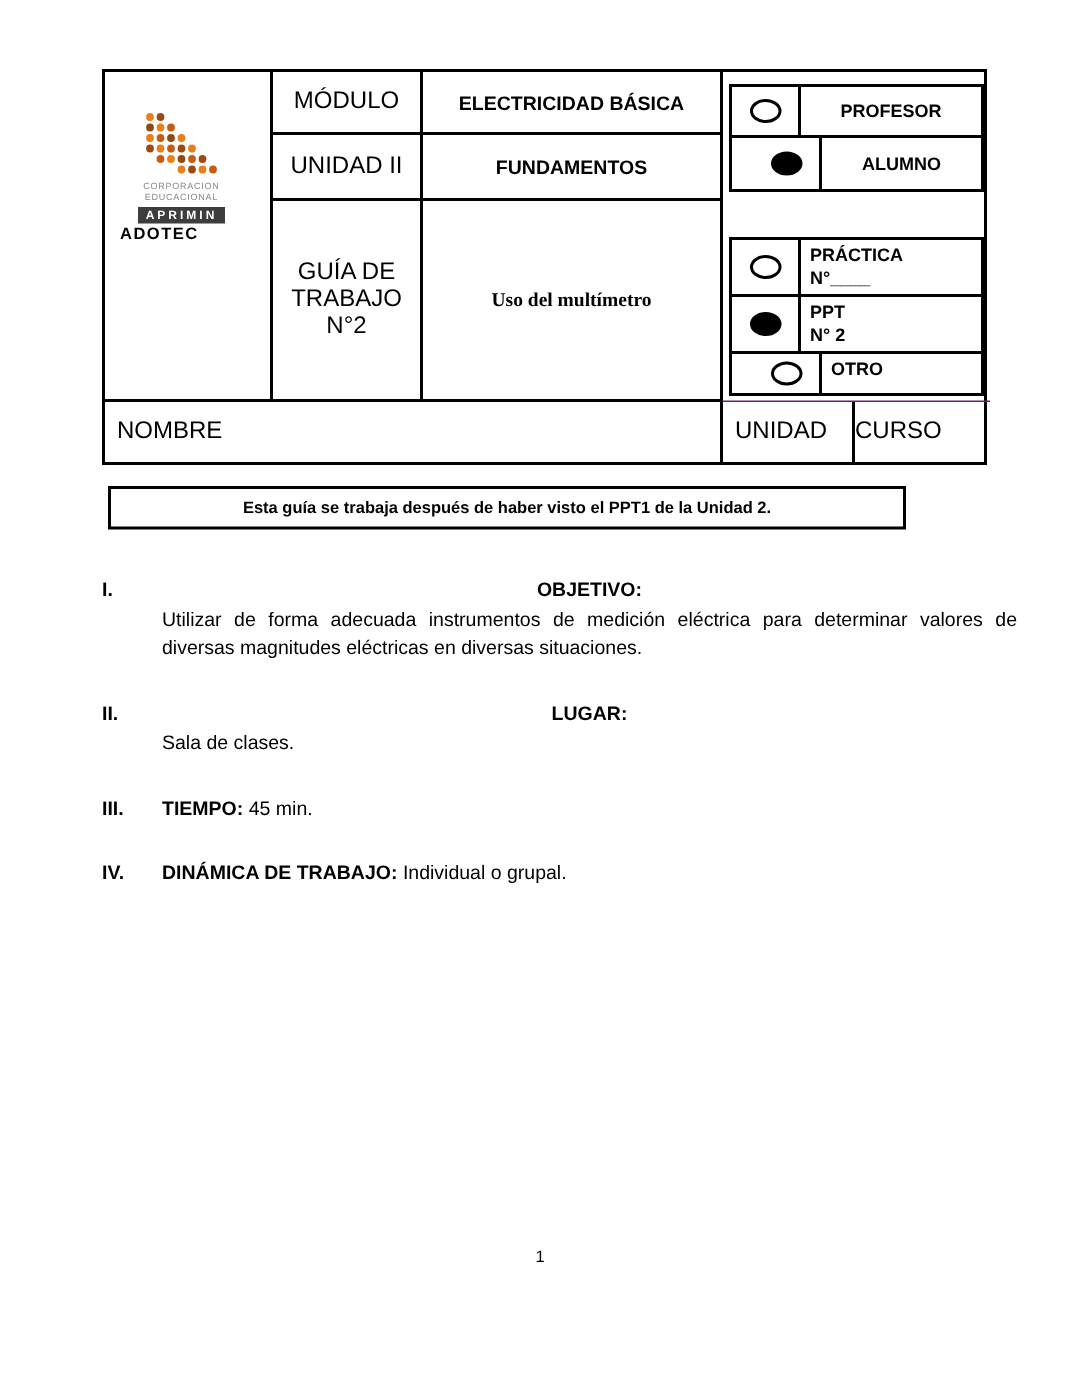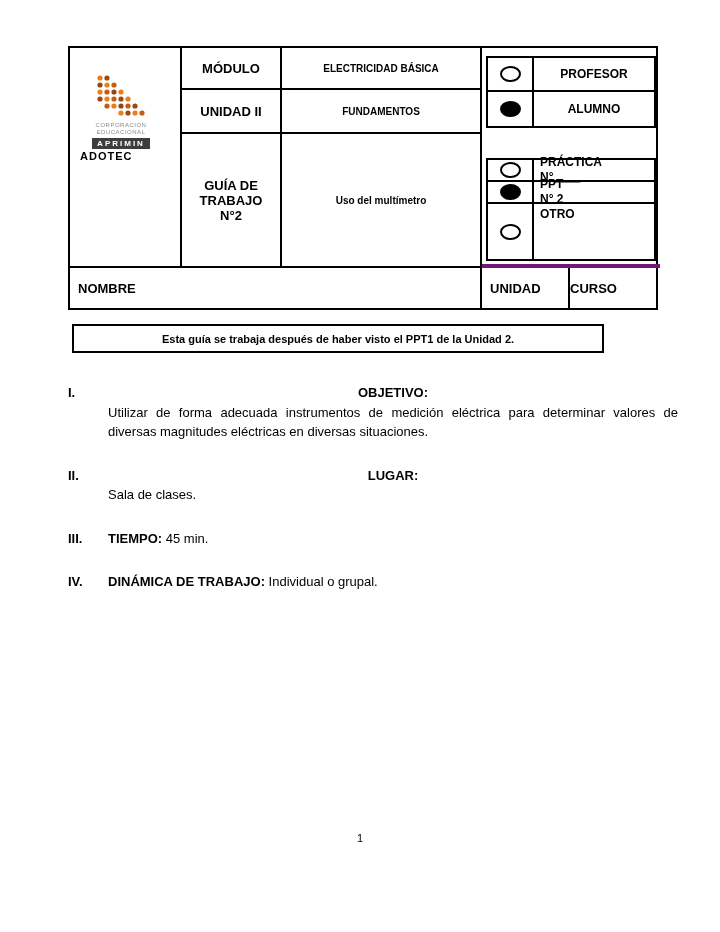--- a/index.html
+++ b/index.html
@@ -20,41 +20,41 @@
     width: 590px;
     display: grid;
     grid-template-columns: 112px 100px 200px 88px 90px;
     grid-template-rows: 42px 44px 134px 40px;
     border: 2px solid #000;
     background: #fff;
   }
   .cell { position: relative; display: flex; align-items: center; justify-content: center; text-align: center; }
   .bR { border-right: 2px solid #000; }
   .bB { border-bottom: 2px solid #000; }
-  .lbl { font-weight: bold; font-size: 13px; }
-  .val { font-weight: bold; font-size: 10px; }
+  .lbl { font-weight: normal; font-size: 16px; }
+  .val { font-weight: bold; font-size: 13px; }
 
   .logo-cell { grid-column: 1; grid-row: 1 / 4; flex-direction: column; justify-content: flex-start; padding-top: 26px; align-items: flex-start; padding-left: 10px; }
   .logo-block { display: flex; flex-direction: column; align-items: center; margin-left: 8px; }
   .org-line { font-size: 6px; color: #8a8a8a; letter-spacing: 0.5px; line-height: 7px; }
   .brand-box { margin-top: 2px; background: #3d3d3d; color: #fff; font-weight: bold; font-size: 8px; letter-spacing: 2px; padding: 1px 5px; }
   .adotec { margin-top: 1px; font-weight: bold; font-size: 11px; letter-spacing: 1px; }
 
   .guide-label-cell { padding: 0 24px; }
-  .guide-value-cell { padding: 0 10px; }
-
-  
-  .panel-cell { grid-column: 4 / 6; grid-row: 1 / 4; position: relative; border-bottom: 4px solid #701a75; }
+  .guide-value-cell { padding: 0 10px; font-family: Liberation Serif, serif; }
+
+  
+  .panel-cell { grid-column: 4 / 6; grid-row: 1 / 4; position: relative; border-bottom: 1px solid #701a75; }
   .opt-box { position: absolute; left: 4px; right: 4px; border: 2px solid #000; background: #fff; }
   .opt-box-top { top: 8px; }
   .opt-box-bottom { top: 110px; bottom: 3px; display: flex; flex-direction: column; }
   .opt-row { display: flex; border-bottom: 2px solid #000; }
-  .opt-row:last-child { border-bottom: none; }
+  .opt-row:last-child { border-bottom: none; margin-left: 14px; }
   .opt-row-h34 { height: 34px; }
-  .opt-row-h38 { height: 22px; }
+  .opt-row-h38 { height: 38px; }
   .opt-row-fill { flex: 1; }
   .opt-circle-cell { width: 46px; flex: none; border-right: 2px solid #000; display: flex; align-items: center; justify-content: center; }
   .oval { width: 21px; height: 16px; border: 2px solid #000; border-radius: 50%; background: #fff; }
   [data-checked="true"] .oval { background: #000; }
   .opt-label-cell { flex: 1; display: flex; flex-direction: column; justify-content: center; padding-left: 6px; }
   .opt-label-cell.centered { align-items: center; padding-left: 0; }
   .opt-label-cell.top { justify-content: flex-start; padding-top: 3px; }
   .opt-main { font-weight: bold; font-size: 12px; line-height: 15px; }
   .opt-sub { font-weight: bold; font-size: 12px; line-height: 15px; }
 

